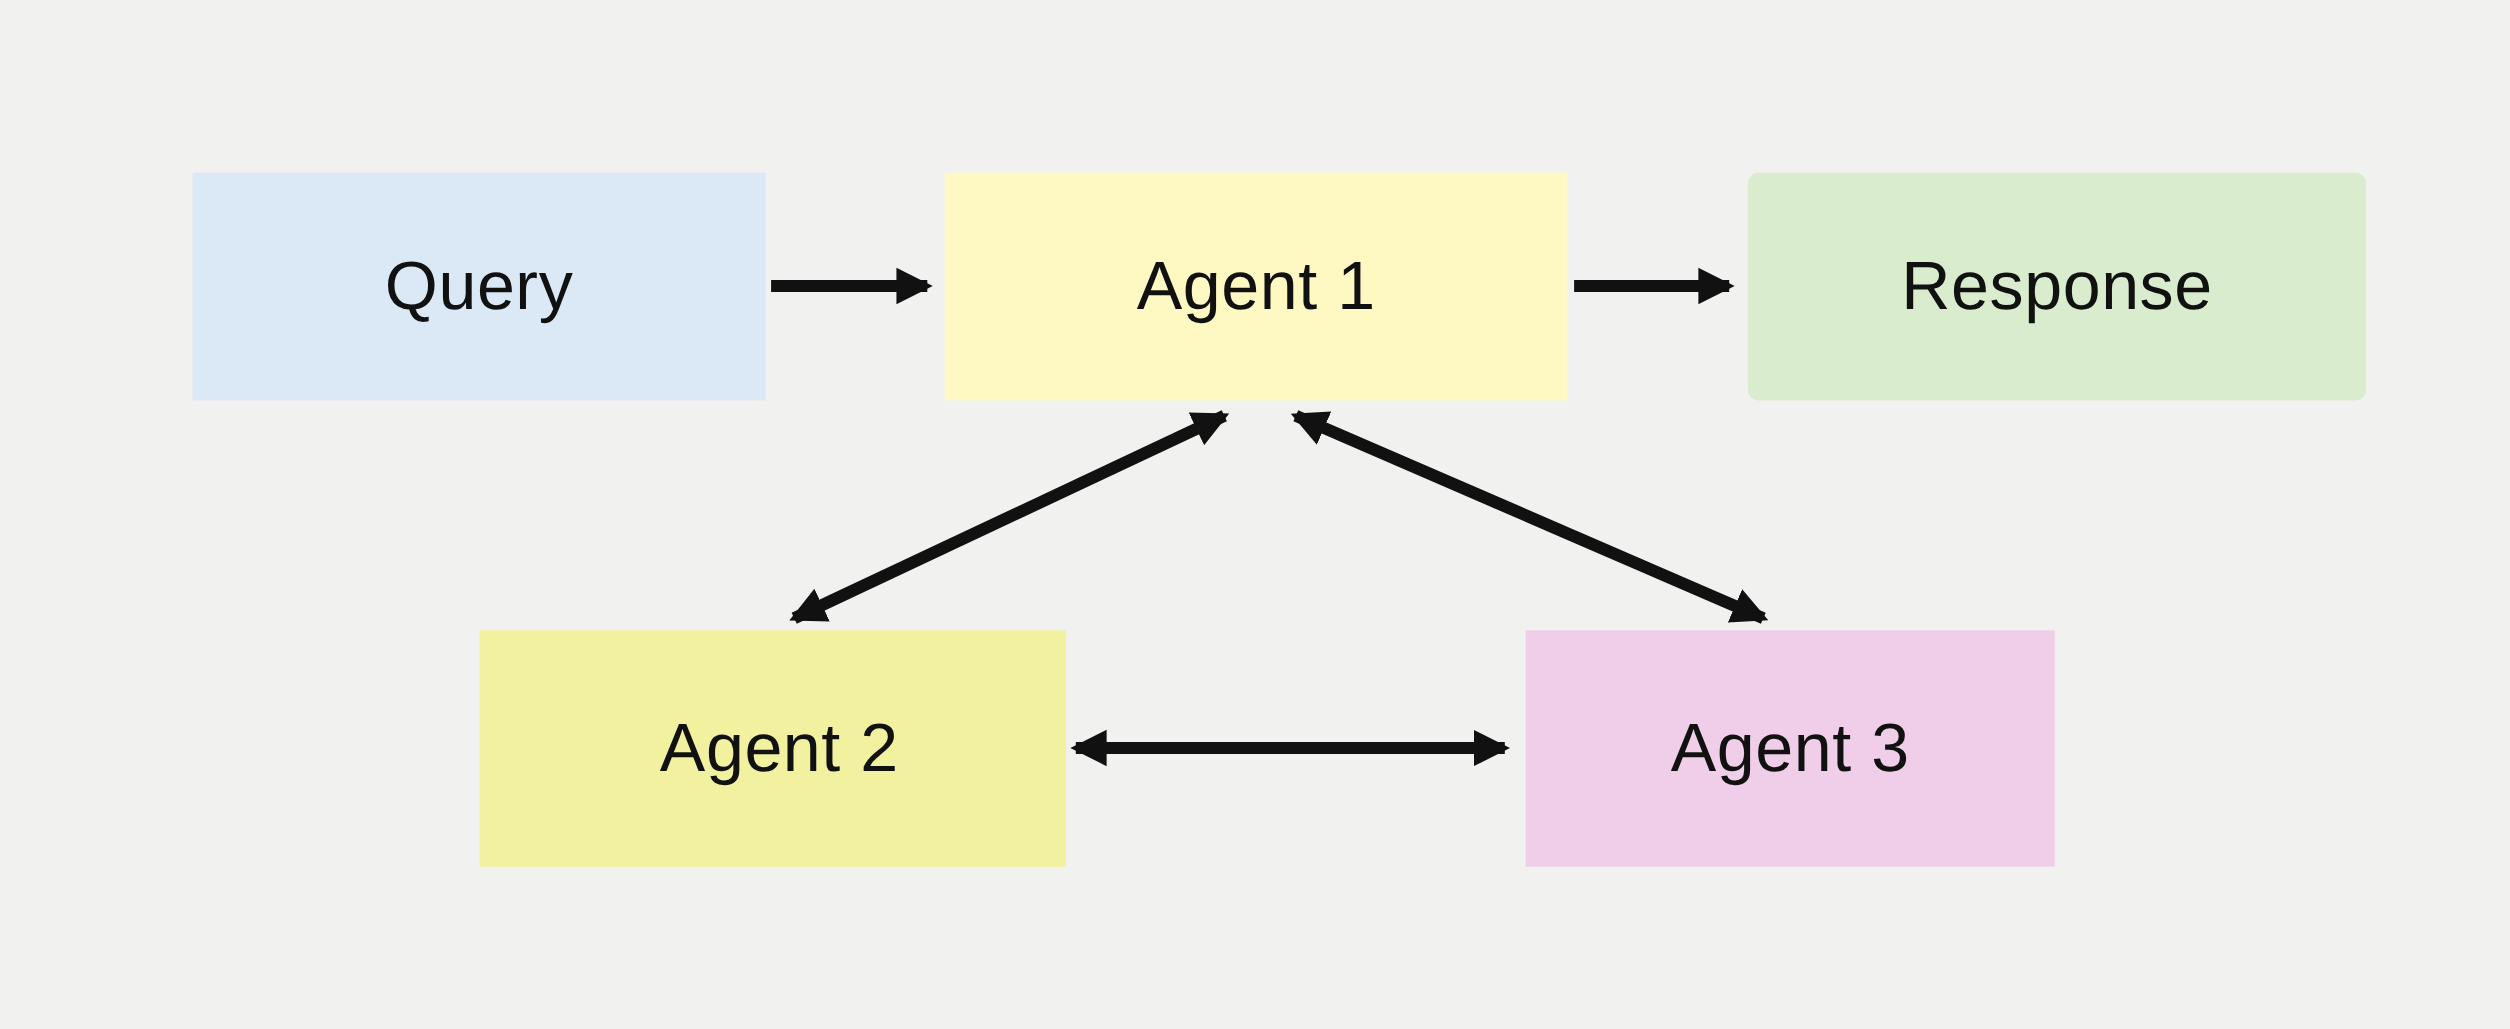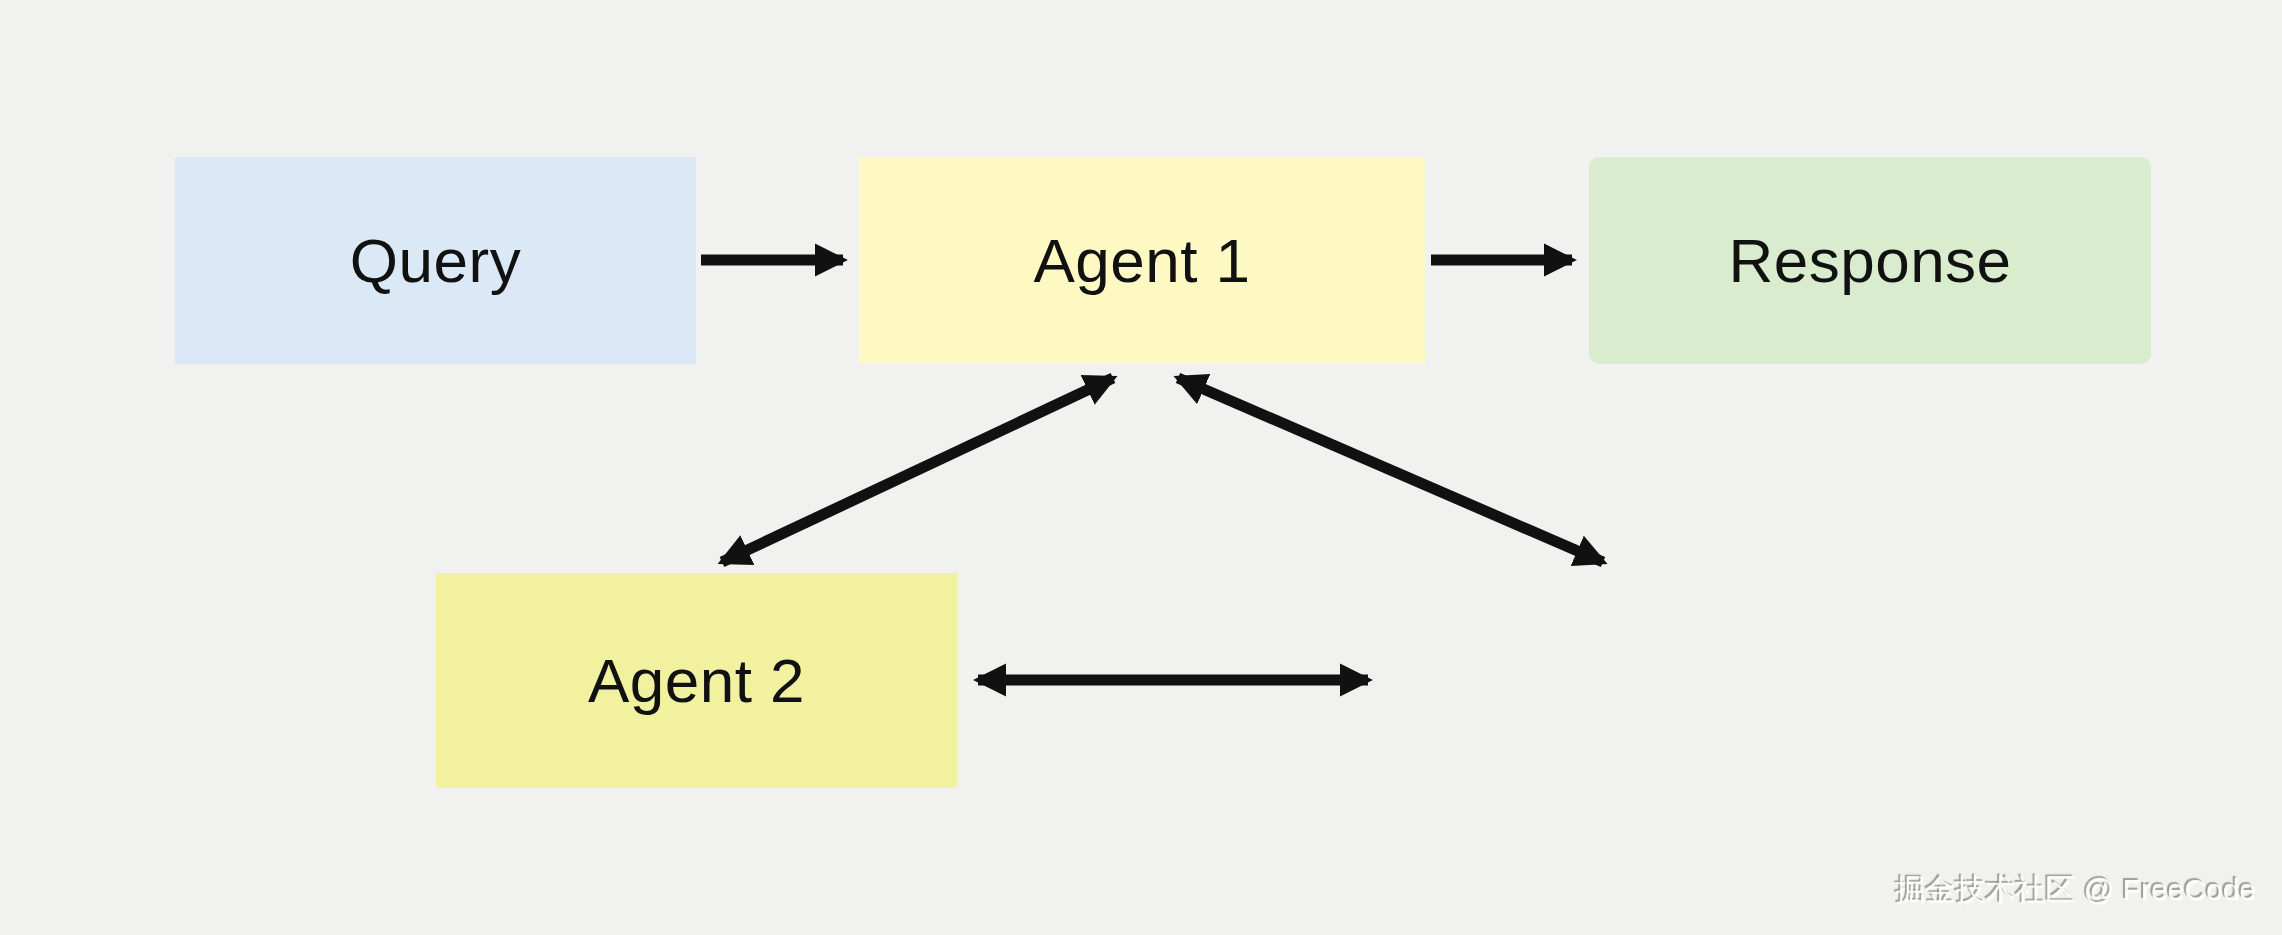--- a/index.html
+++ b/index.html
@@ -74,20 +74,22 @@
   </div>
 
   <div id="node-agent1" class="node" style="background-color: #fef9c3;">
     <span>Agent 1</span>
   </div>
 
   <div id="node-response" class="node" style="background-color: rgb(217, 236, 206); border-radius: 10px;">
     <span>Response</span>
   </div>
 
-  <div id="node-agent2" class="node" style="background-color: rgb(241, 241, 160);">
+  <div id="node-agent2" class="node" style="background-color: rgb(241, 241, 160); padding-left: 12px;">
     <span>Agent 2</span>
   </div>
 
+  <div id="node-agent3" class="node" style="background-color: rgb(240, 206, 233);">
+    <span>Agent 3</span>
+  </div>
 
-  <div class="watermark">掘金技术社区 @ FreeCode</div>
 
 </div>
 
 </body></html>

